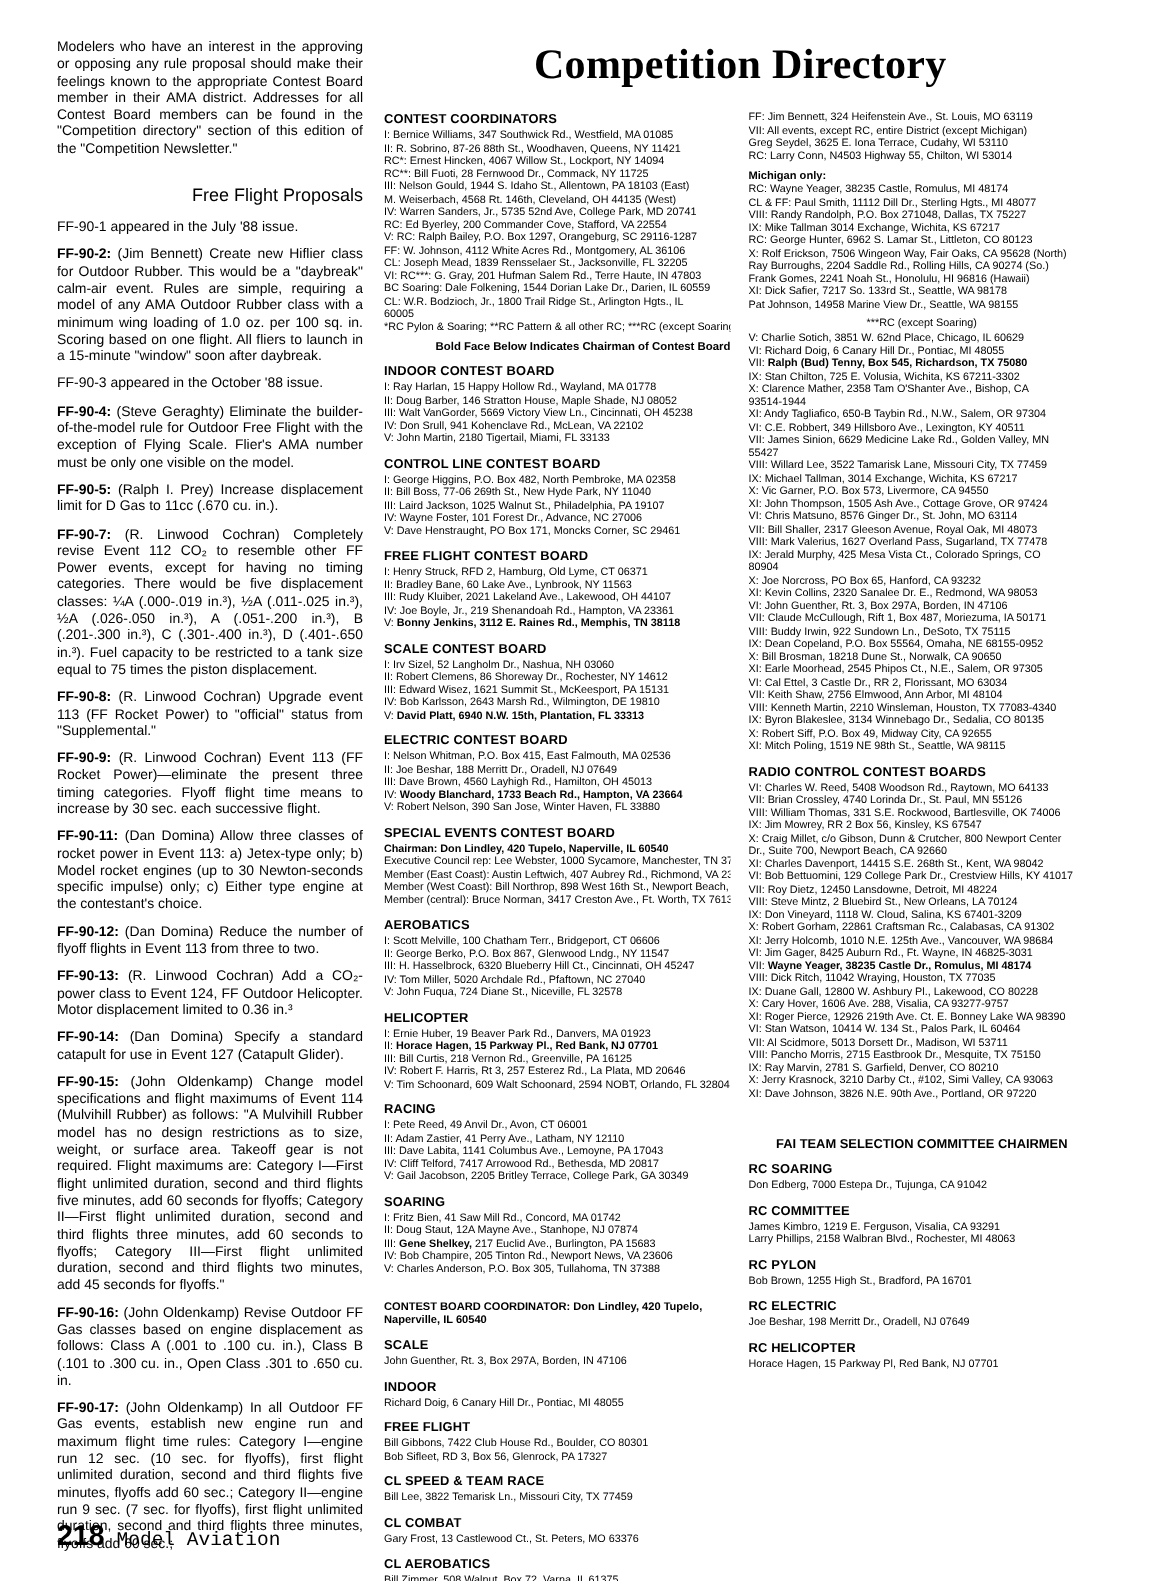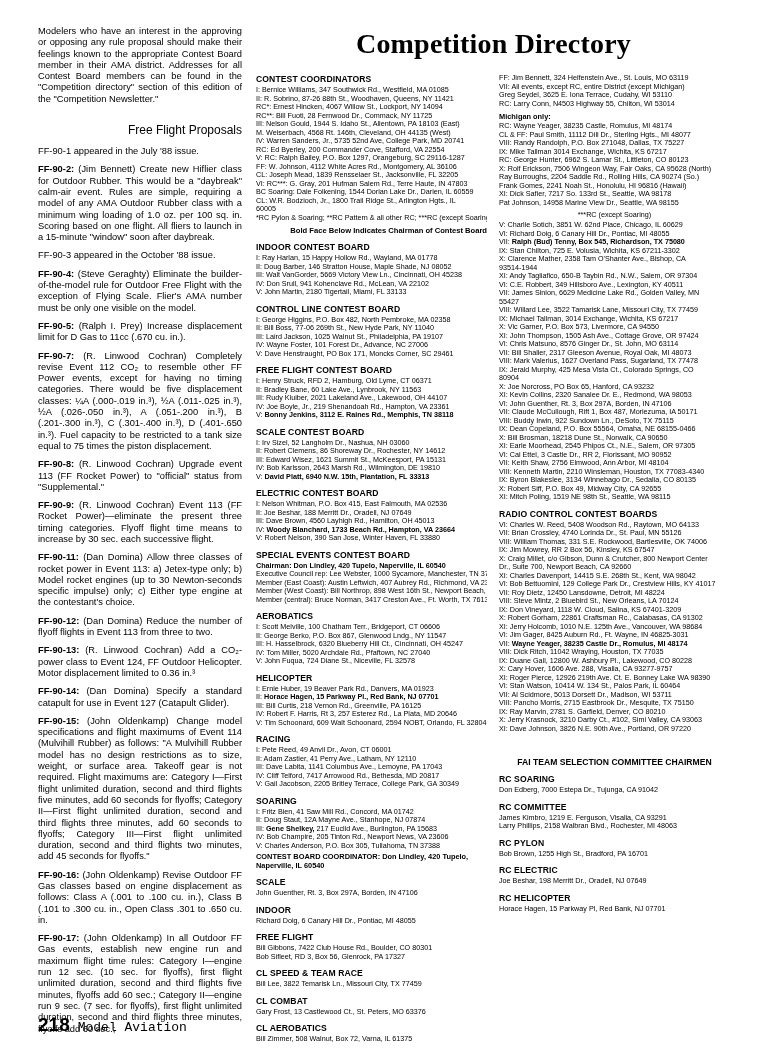--- a/index.html
+++ b/index.html
@@ -98,21 +98,21 @@
     margin: 4px 0 4px 0;
   }
   .centernote {
     font-size: 7.2px;
     text-align: center;
     margin: 3px 0 2px 0;
   }
   .coord-line {
     font-size: 7.4px;
     font-weight: bold;
-    margin: 2px 0 0 0;
+    margin: 16px 0 0 0;
   }
   .fai-head {
     font-weight: bold;
     font-size: 8.6px;
     text-align: center;
     margin: 24px 0 4px 0;
   }
   
   .footer {
     position: absolute;
@@ -294,24 +294,24 @@
             <div class="entry">VI: Chris Matsuno, 8576 Ginger Dr., St. John, MO 63114</div>
             <div class="entry">VII: Bill Shaller, 2317 Gleeson Avenue, Royal Oak, MI 48073</div>
             <div class="entry">VIII: Mark Valerius, 1627 Overland Pass, Sugarland, TX 77478</div>
             <div class="entry">IX: Jerald Murphy, 425 Mesa Vista Ct., Colorado Springs, CO</div>
             <div class="entry">            80904</div>
             <div class="entry">X: Joe Norcross, PO Box 65, Hanford, CA 93232</div>
             <div class="entry">XI: Kevin Collins, 2320 Sanalee Dr. E., Redmond, WA 98053</div>
             <div class="entry">VI: John Guenther, Rt. 3, Box 297A, Borden, IN 47106</div>
             <div class="entry">VII: Claude McCullough, Rift 1, Box 487, Moriezuma, IA 50171</div>
             <div class="entry">VIII: Buddy Irwin, 922 Sundown Ln., DeSoto, TX 75115</div>
-            <div class="entry">IX: Dean Copeland, P.O. Box 55564, Omaha, NE 68155-0466</div>
+            <div class="entry">IX: Dean Copeland, P.O. Box 55564, Omaha, NE 68155-0952</div>
             <div class="entry">X: Bill Brosman, 18218 Dune St., Norwalk, CA 90650</div>
             <div class="entry">XI: Earle Moorhead, 2545 Phipos Ct., N.E., Salem, OR 97305</div>
-            <div class="entry">VI: Cal Ettel, 3 Castle Dr., RR 2, Florissant, MO 90952</div>
+            <div class="entry">VI: Cal Ettel, 3 Castle Dr., RR 2, Florissant, MO 63034</div>
             <div class="entry">VII: Keith Shaw, 2756 Elmwood, Ann Arbor, MI 48104</div>
             <div class="entry">VIII: Kenneth Martin, 2210 Winsleman, Houston, TX 77083-4340</div>
             <div class="entry">IX: Byron Blakeslee, 3134 Winnebago Dr., Sedalia, CO 80135</div>
             <div class="entry">X: Robert Siff, P.O. Box 49, Midway City, CA 92655</div>
             <div class="entry">XI: Mitch Poling, 1519 NE 98th St., Seattle, WA 98115</div>
             <div class="sec-head">RADIO CONTROL CONTEST BOARDS</div>
             <div class="entry">VI: Charles W. Reed, 5408 Woodson Rd., Raytown, MO 64133</div>
             <div class="entry">VII: Brian Crossley, 4740 Lorinda Dr., St. Paul, MN 55126</div>
             <div class="entry">VIII: William Thomas, 331 S.E. Rockwood, Bartlesville, OK 74006</div>
             <div class="entry">IX: Jim Mowrey, RR 2 Box 56, Kinsley, KS 67547</div>

